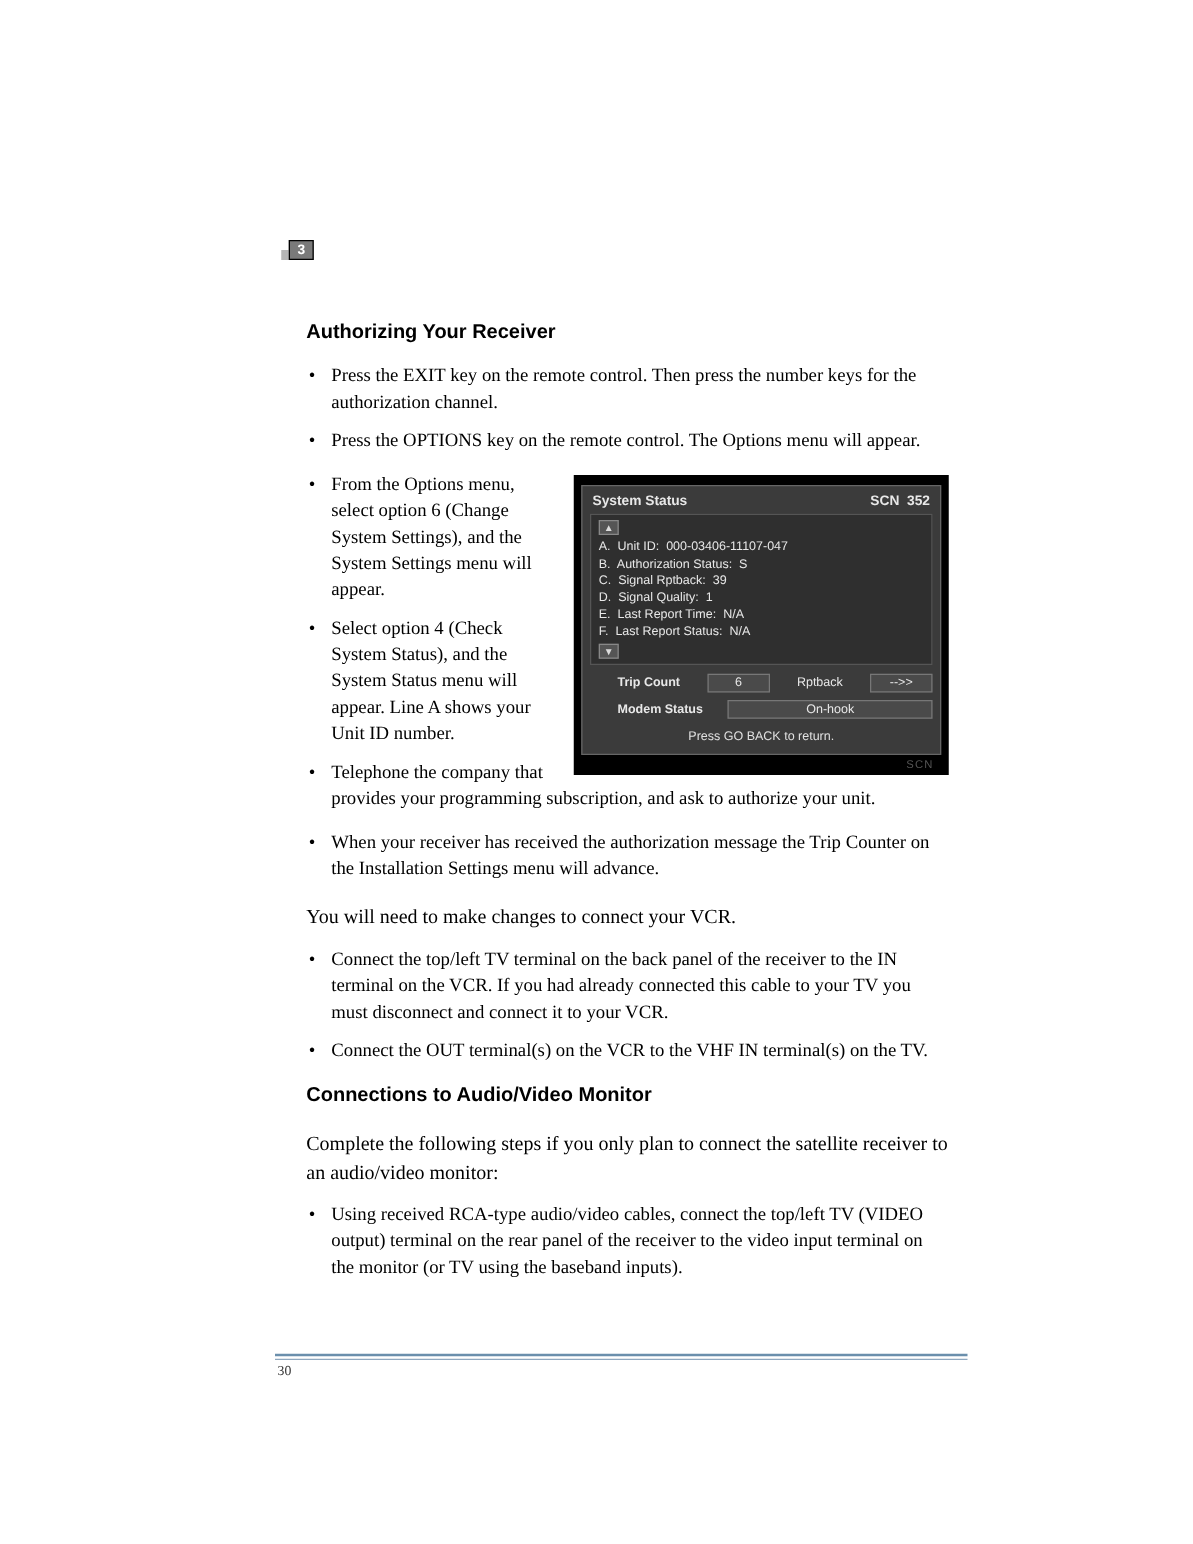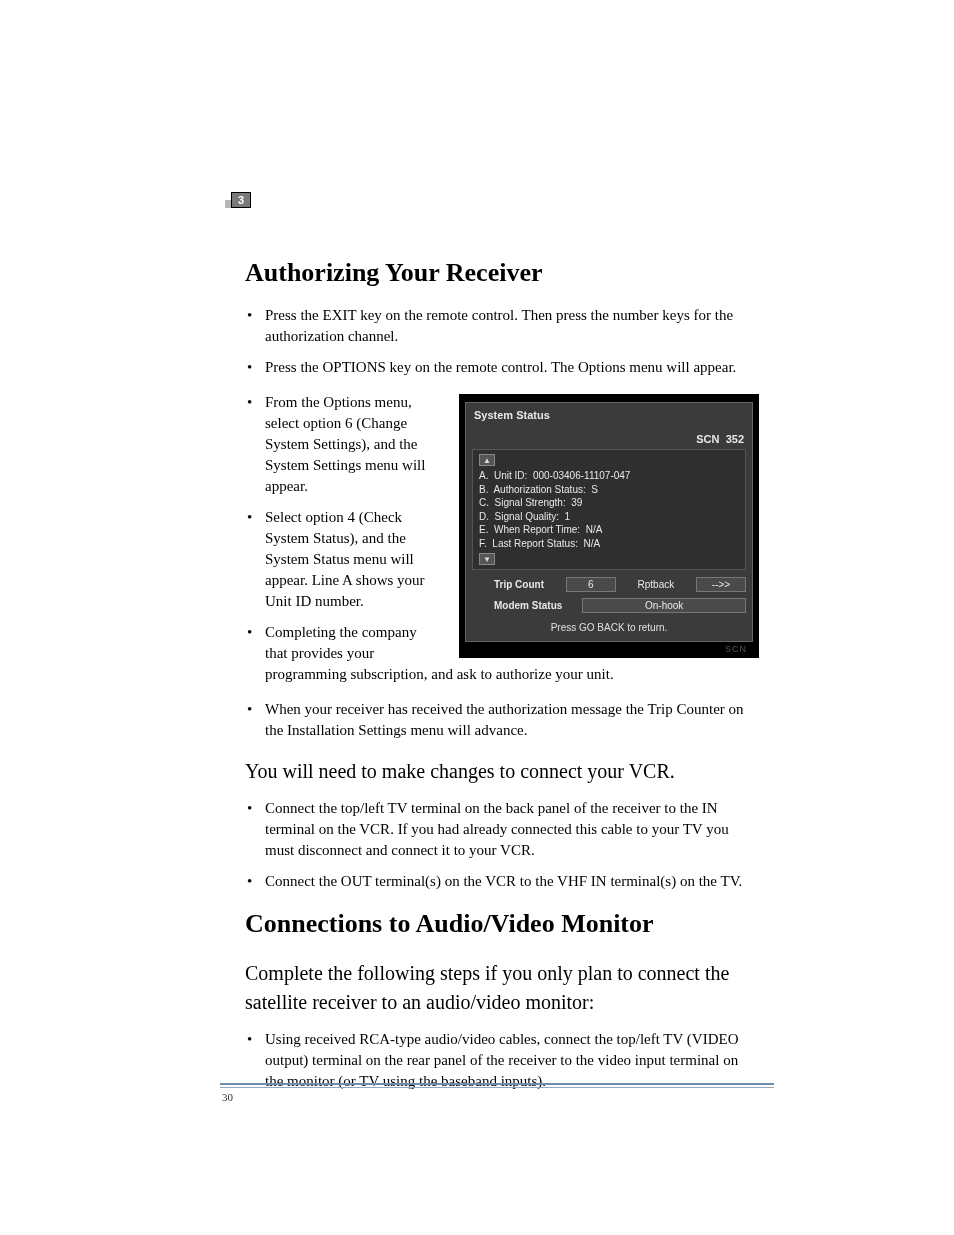--- a/index.html
+++ b/index.html
@@ -36,23 +36,23 @@
     align-items: center;
     justify-content: center;
     font-family: Arial, sans-serif;
   }
   .chapter-tab .bar {
     background: #b6b6b6;
     height: 8px;
     width: 6px;
   }
   h2.section {
-    font-family: Liberation Serif, serif;
+    font-family: Liberation Sans, sans-serif;
     font-weight: bold;
-    font-size: 26px;
+    font-size: 16px;
     margin: 0 0 14px 0;
     line-height: 1.4;
   }
   h2.first {
     margin-top: 60px;
   }
   ul.bullets {
     list-style: none;
     padding: 0;
     margin: 0 0 14px 0;
@@ -65,21 +65,21 @@
     margin: 0 0 10px 0;
   }
   ul.bullets > li::before {
     content: "•";
     position: absolute;
     left: 2px;
     top: 0;
     font-size: 15px;
   }
   .intro {
-    font-size: 20px;
+    font-size: 16px;
     line-height: 1.45;
     margin: 16px 0 12px 0;
   }
   .float-wrap::after {
     content: "";
     display: block;
     clear: both;
   }
   .screenshot {
     float: right;
@@ -100,21 +100,21 @@
   }
   .ss-titlebar {
     display: flex;
     justify-content: space-between;
     font-size: 11px;
     font-weight: bold;
     color: #e8e8e8;
     padding: 2px 2px 4px 2px;
     gap: 20px;
   }
-  .ss-titlebar .right { white-space: pre; margin-top: 24px; }
+  .ss-titlebar .right { white-space: pre; }
   .ss-body {
     background: #2f2f2f;
     border: 1px solid #555;
     padding: 4px 6px;
     margin-bottom: 4px;
   }
   .ss-arrow {
     width: 14px;
     height: 10px;
     background: #555;
@@ -209,23 +209,23 @@
     <div class="screenshot">
       <div class="ss-inner">
         <div class="ss-titlebar">
           <span>System Status</span>
           <span class="right"><span>SCN</span>&nbsp;&nbsp;<span>352</span></span>
         </div>
         <div class="ss-body">
           <div class="ss-arrow">▲</div>
           <div class="ss-line"><span>A.  Unit ID:</span>  <span>000-03406-11107-047</span></div>
           <div class="ss-line"><span>B.  Authorization Status:</span>  <span>S</span></div>
-          <div class="ss-line"><span>C.  Signal Strength:</span>  <span>39</span></div>
+          <div class="ss-line"><span>C.  Signal Rptback:</span>  <span>39</span></div>
           <div class="ss-line"><span>D.  Signal Quality:</span>  <span>1</span></div>
-          <div class="ss-line"><span>E.  When Report Time:</span>  <span>N/A</span></div>
+          <div class="ss-line"><span>E.  Last Report Time:</span>  <span>N/A</span></div>
           <div class="ss-line"><span>F.  Last Report Status:</span>  <span>N/A</span></div>
           <div class="ss-arrow" style="margin-top:3px;margin-bottom:0;">▼</div>
         </div>
         <div class="ss-row">
           <span class="label">Trip Count</span>
           <span class="ss-field">6</span>
           <span>Rptback</span>
           <span class="ss-field">--&gt;&gt;</span>
         </div>
         <div class="ss-row">
@@ -233,21 +233,21 @@
           <span class="ss-field" style="flex:1;margin-left:20px;">On-hook</span>
         </div>
         <div class="ss-footer">Press GO BACK to return.</div>
       </div>
       <div class="ss-brand">SCN</div>
     </div>
 
     <ul class="bullets">
       <li>From the Options menu, select option 6 (Change System Settings), and the System Settings menu will appear.</li>
       <li>Select option 4 (Check System Status), and the System Status menu will appear. Line A shows your Unit ID number.</li>
-      <li>Completing the company that provides your programming subscription, and ask to authorize your unit.</li>
+      <li>Telephone the company that provides your programming subscription, and ask to authorize your unit.</li>
     </ul>
   </div>
 
   <ul class="bullets">
     <li>When your receiver has received the authorization message the Trip Counter on the Installation Settings menu will advance.</li>
   </ul>
 
   <p class="intro">You will need to make changes to connect your VCR.</p>
   <ul class="bullets">
     <li>Connect the top/left TV terminal on the back panel of the receiver to the IN terminal on the VCR. If you had already connected this cable to your TV you must disconnect and connect it to your VCR.</li>

